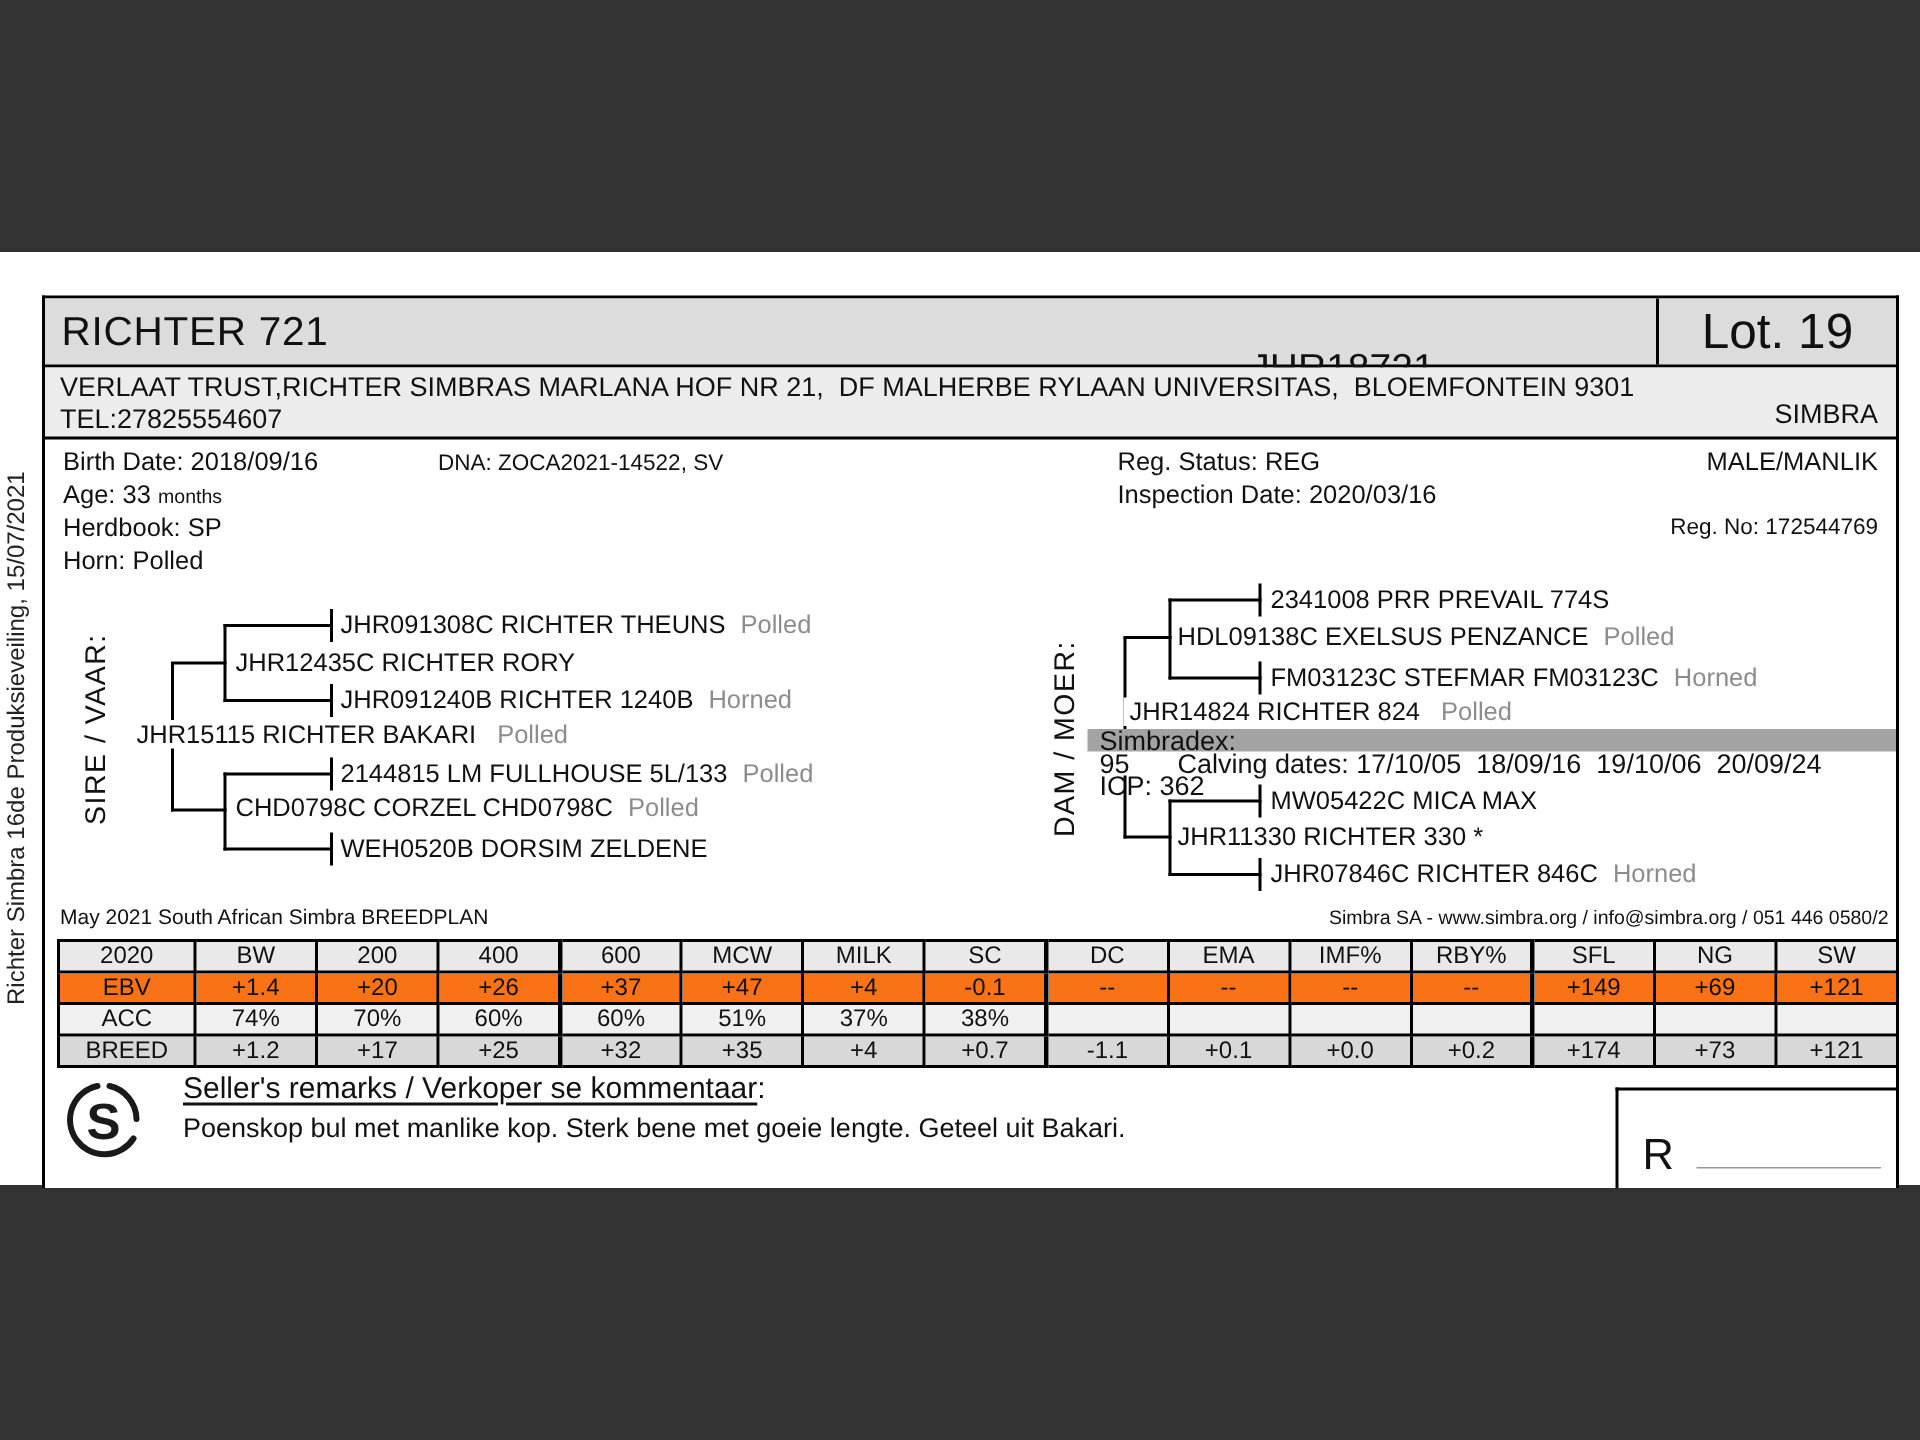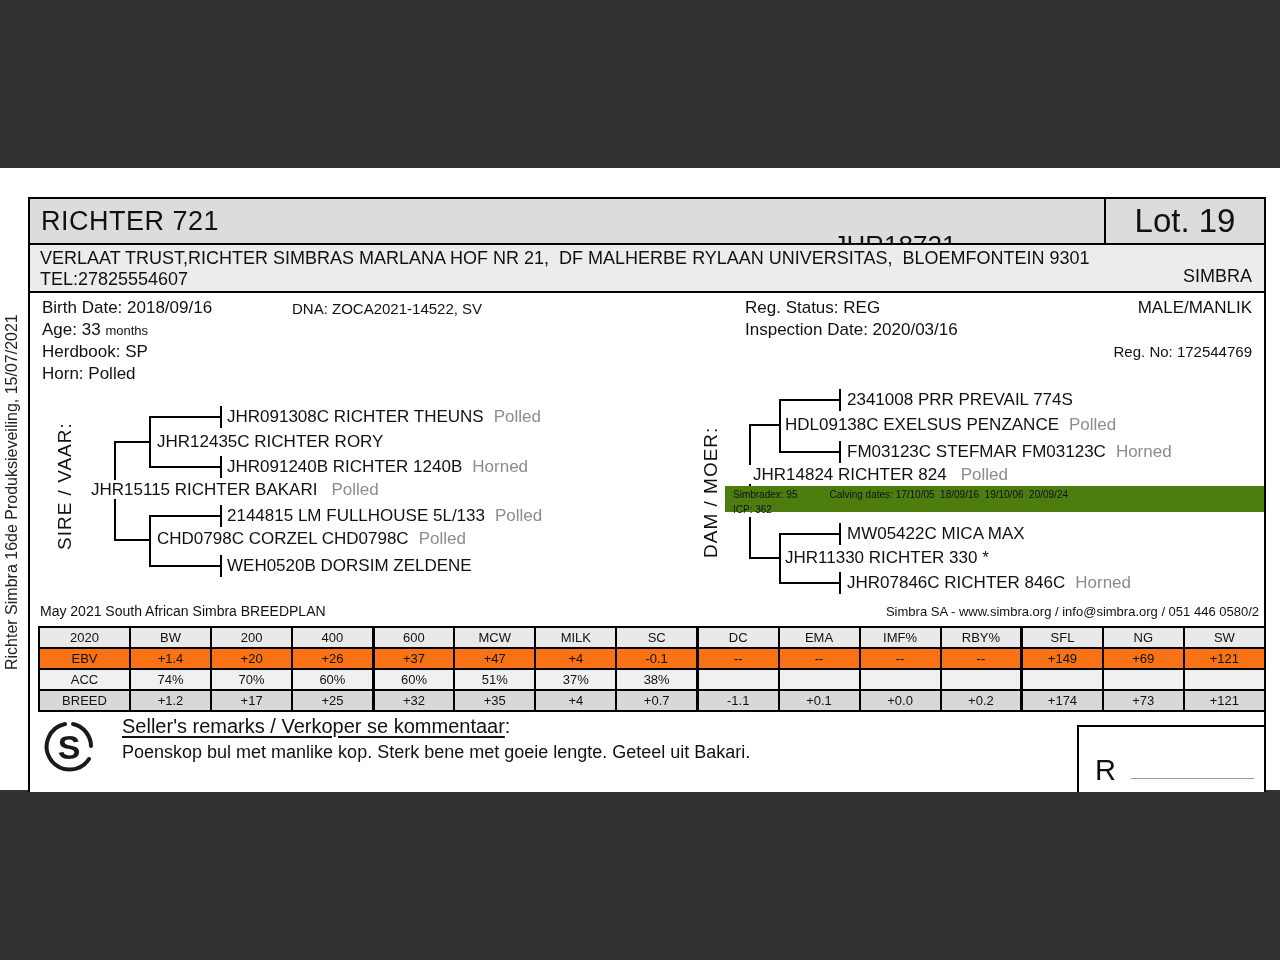--- a/index.html
+++ b/index.html
@@ -31,28 +31,28 @@
   .small-txt{font-size:15px;}
   .tiny{font-size:13px;}
   
   .vert-label{position:absolute;writing-mode:vertical-rl;transform:rotate(180deg);
               font-size:19px;letter-spacing:1px;text-align:center;white-space:nowrap;}
   .ped-row{position:absolute;height:20px;line-height:20px;white-space:nowrap;font-size:17px;z-index:3;}
   .pname.bgw{background:#fff;padding:0 4px;}
   .horn{color:#8c8c8c;margin-left:10px;}
   .tl{position:absolute;background:#000;z-index:1;}
   .vl{width:2px;} .hl{height:2px;}
-  #dam-band{position:absolute;left:695px;right:0;top:287px;height:26px;background:#4d7c0f;
-            z-index:2;font-size:10px;padding:1px 0 0 8px;box-sizing:border-box;line-height:15px;}
+  #dam-band{position:absolute;left:695px;right:0;top:287px;height:15px;background:#a3a3a3;
+            z-index:2;font-size:18px;padding:1px 0 0 8px;box-sizing:border-box;line-height:15px;}
   #dam-band .cd{margin-left:32px;white-space:pre;}
   
   #caption-left{position:absolute;left:10px;top:404px;font-size:14px;}
   #caption-right{position:absolute;right:5px;top:405px;font-size:13px;}
   #bp-table{position:absolute;left:8px;top:427px;width:1228px;border-collapse:collapse;
-            table-layout:fixed;font-size:13px;}
+            table-layout:fixed;font-size:16px;}
   #bp-table th,#bp-table td{border:2px solid #000;height:19px;padding:0 2px;text-align:center;
             font-weight:400;overflow:hidden;}
   #bp-table thead th{background:#e9e9e9;}
   #bp-table tr.row-EBV td{background:#f97316;}
   #bp-table tr.row-ACC td{background:#f0f0f0;}
   #bp-table tr.row-BREED td{background:#d8d8d8;}
   #bp-table .grp{border-left:3px solid #000;}
   
   #s-logo{position:absolute;left:8px;top:518px;width:62px;height:62px;}
   #remarks-heading{position:absolute;left:92px;top:516px;font-size:20px;white-space:nowrap;}

